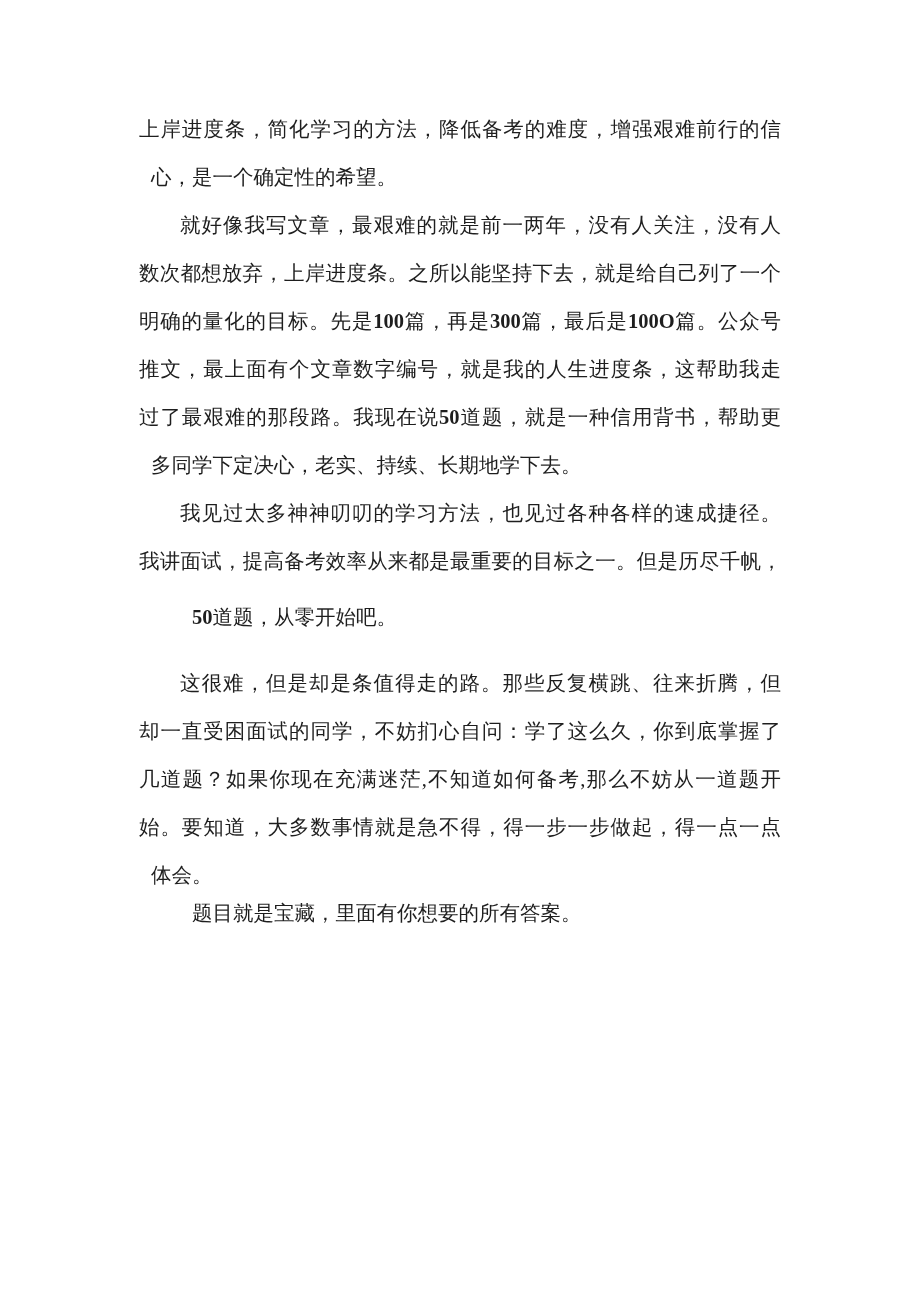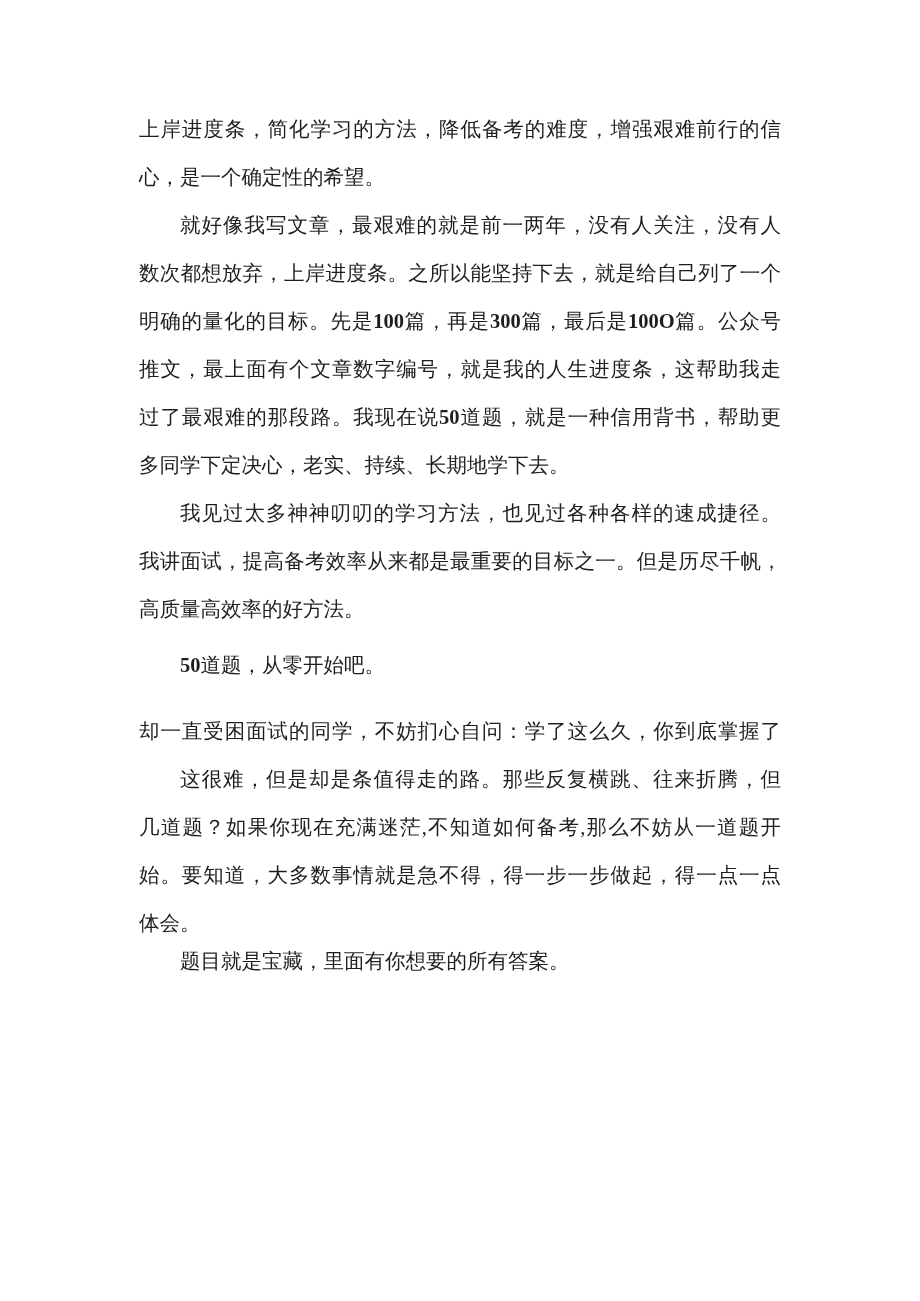--- a/index.html
+++ b/index.html
@@ -36,20 +36,21 @@
     line-height: 32px;
     font-family: Liberation Mono, monospace;
   }
   .line {
     text-align: justify;
     text-align-last: justify;
   }
   .line.last {
     text-align: right;
     text-align-last: left;
+    margin-left: 12px;
   }
   .line.indent {
     text-indent: 2em;
   }
   
   .line.compress {
     letter-spacing: -0.7px;
   }
   .run { }
   .run.b {
@@ -69,28 +70,27 @@
         <div class="line indent"><span class="run">就好像我写文章，最艰难的就是前一两年，没有人关注，没有人</span></div>
         <div class="line"><span class="run">数次都想放弃，上岸进度条。之所以能坚持下去，就是给自己列了一个</span></div>
         <div class="line"><span class="run">明确的量化的目标。先是</span><span class="run b">100</span><span class="run">篇，再是</span><span class="run b">300</span><span class="run">篇，最后是</span><span class="run b">100O</span><span class="run">篇。公众号</span></div>
         <div class="line"><span class="run">推文，最上面有个文章数字编号，就是我的人生进度条，这帮助我走</span></div>
         <div class="line"><span class="run">过了最艰难的那段路。我现在说</span><span class="run b">50</span><span class="run">道题，就是一种信用背书，帮助更</span></div>
         <div class="line last"><span class="run">多同学下定决心，老实、持续、长期地学下去。</span></div>
       </div>
       <div class="para">
         <div class="line indent"><span class="run">我见过太多神神叨叨的学习方法，也见过各种各样的速成捷径。</span></div>
         <div class="line compress"><span class="run">我讲面试，提高备考效率从来都是最重要的目标之一。但是历尽千帆，</span></div>
-        <div class="line last"><span class="run">高质量高效率的好方法。</span></div>
       </div>
       <div class="para standalone">
         <div class="line indent last"><span class="run b">50</span><span class="run">道题，从零开始吧。</span></div>
       </div>
       <div class="para">
+        <div class="line indent"><span class="run">这很难，但是却是条值得走的路。那些反复横跳、往来折腾，但</span></div>
         <div class="line"><span class="run">却一直受困面试的同学，不妨扪心自问：学了这么久，你到底掌握了</span></div>
-        <div class="line indent"><span class="run">这很难，但是却是条值得走的路。那些反复横跳、往来折腾，但</span></div>
         <div class="line"><span class="run">几道题？如果你现在充满迷茫,不知道如何备考,那么不妨从一道题开</span></div>
         <div class="line"><span class="run">始。要知道，大多数事情就是急不得，得一步一步做起，得一点一点</span></div>
         <div class="line last"><span class="run">体会。</span></div>
       </div>
       <div class="para tight">
         <div class="line indent last"><span class="run">题目就是宝藏，里面有你想要的所有答案。</span></div>
       </div>
     </div>
 </div>
 

